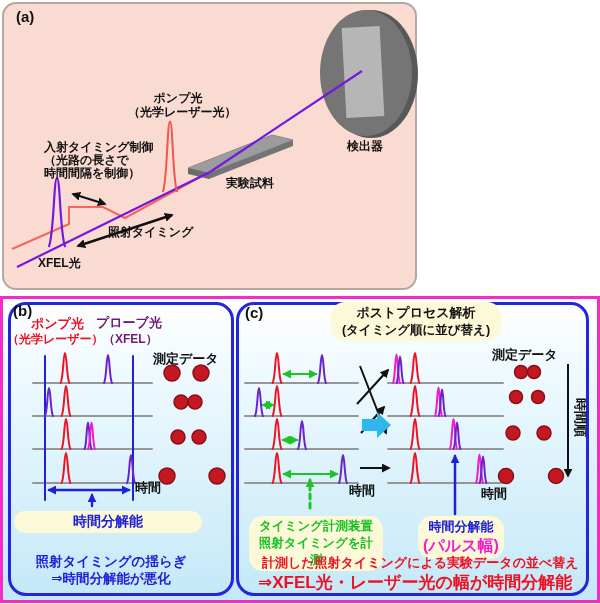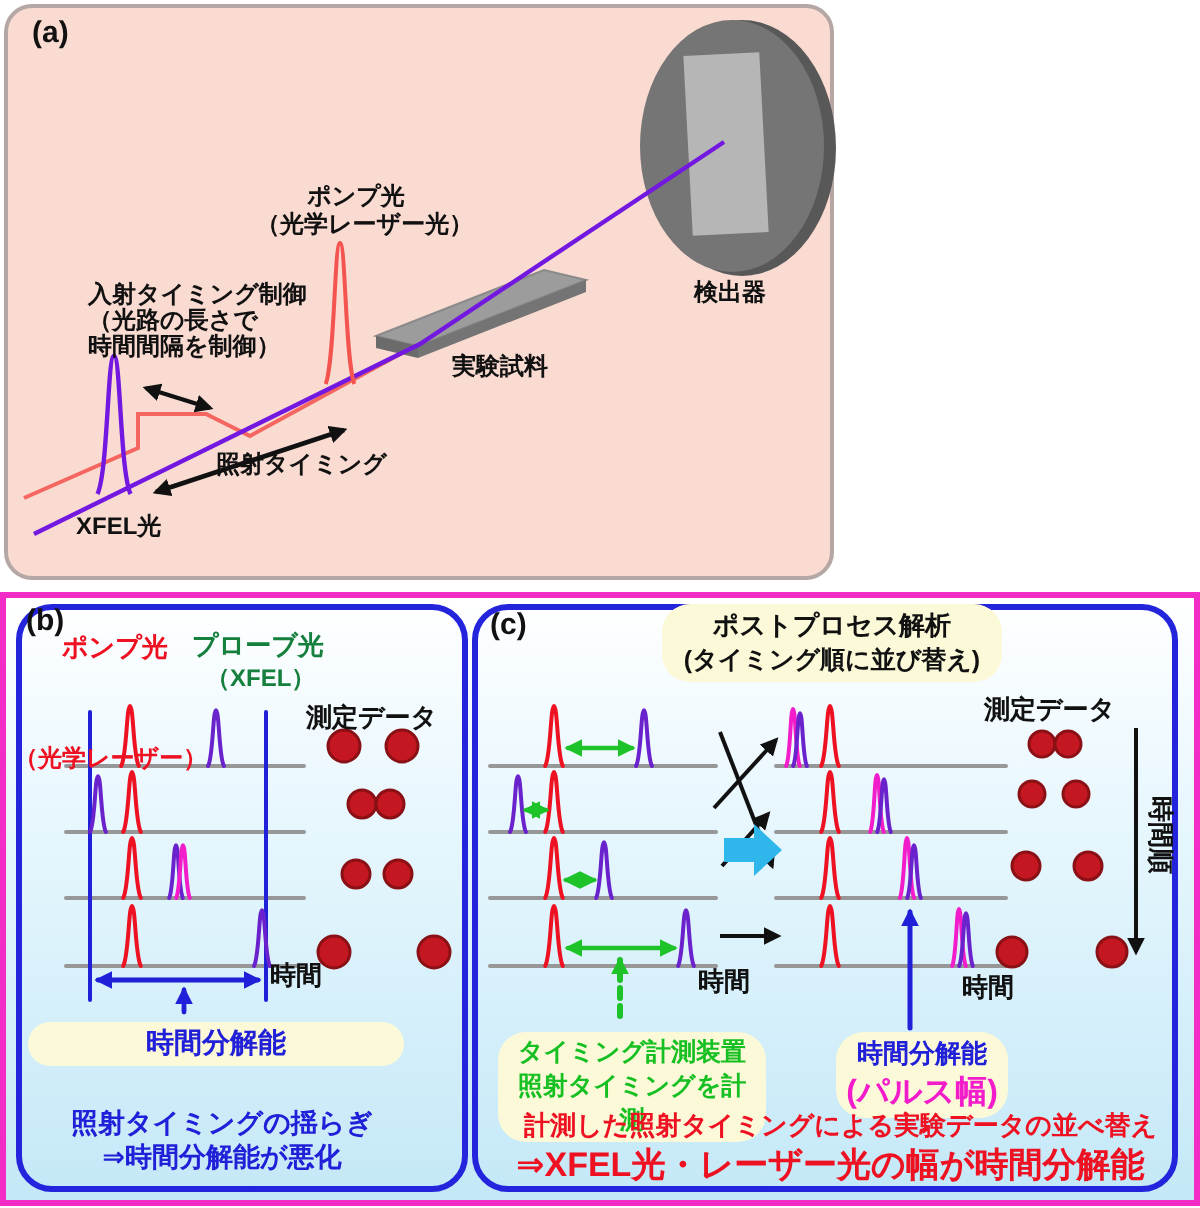--- a/index.html
+++ b/index.html
@@ -8,21 +8,21 @@
   .panel-a{position:absolute;left:2px;top:2px;width:411px;height:284px;
            background:#fadbd2;border:2px solid #b5a8a4;border-radius:14px;z-index:1;}
   .bottom{position:absolute;left:0;top:296px;width:594px;height:301px;
           border:3px solid #f32cc8;background:linear-gradient(180deg,#ffffff 0%,#eaf8fe 32%,#c4e8f7 100%);z-index:1;}
   .panel-b{position:absolute;left:5px;top:3px;width:220px;height:288px;
            border:3px solid #2424dd;border-radius:18px;}
   .panel-c{position:absolute;left:233px;top:3px;width:347px;height:288px;
            border:3px solid #2424dd;border-radius:18px;}
   svg.art{position:absolute;left:0;top:0;z-index:2;pointer-events:none;}
   .lbl{position:absolute;z-index:3;font-weight:bold;color:#111;white-space:nowrap;line-height:1.15;}
-  .c-red{color:#ee1122;} .c-purple{color:#15803d;} .c-blue{color:#2020d8;}
+  .c-red{color:#ee1122;} .c-purple{color:#701a75;} .c-blue{color:#2020d8;}
   .c-magenta{color:#f21ccb;} .c-green{color:#17c022;}
   .ybox{position:absolute;z-index:3;background:#fcf9d8;text-align:center;font-weight:bold;
         padding:2px 4px;border-radius:14px;}
   .v-text{writing-mode:vertical-rl;text-orientation:sideways;}
   .ctr{text-align:center;}
 </style>
 </head>
 <body>
 
 <div class="page">
@@ -188,21 +188,21 @@
     <div>時間間隔を制御）</div>
   </div>
   <div class="lbl" style="left:226px;top:177px;font-size:12px;">実験試料</div>
   <div class="lbl" style="left:347px;top:140px;font-size:12px;">検出器</div>
   <div class="lbl" style="left:108px;top:226px;font-size:12px;">照射タイミング</div>
   <div class="lbl" style="left:38px;top:257px;font-size:12px;">XFEL光</div>
 
   <div class="lbl" style="left:13px;top:302px;font-size:15px;">(b)</div>
   <div class="lbl c-red" style="left:31px;top:317px;font-size:13px;">ポンプ光</div>
   <div class="lbl c-purple" style="left:96px;top:316px;font-size:13px;">プローブ光</div>
-  <div class="lbl c-red" style="left:7px;top:333px;font-size:12px;margin-top:40px;">（光学レーザー）</div>
+  <div class="lbl c-red" style="left:7px;top:333px;font-size:12px;">（光学レーザー）</div>
   <div class="lbl c-purple" style="left:103px;top:333px;font-size:12px;">（XFEL）</div>
   <div class="lbl" style="left:153px;top:352px;font-size:13px;">測定データ</div>
   <div class="lbl" style="left:135px;top:481px;font-size:13px;">時間</div>
 
   <div class="ybox" style="left:14px;top:511px;width:180px;z-index:3;">
     <div class="c-blue" style="font-size:14px;">時間分解能</div>
   </div>
 
   <div class="lbl c-blue ctr" style="left:5px;top:553px;width:212px;font-size:13.5px;line-height:17px;">
     <div>照射タイミングの揺らぎ</div>

